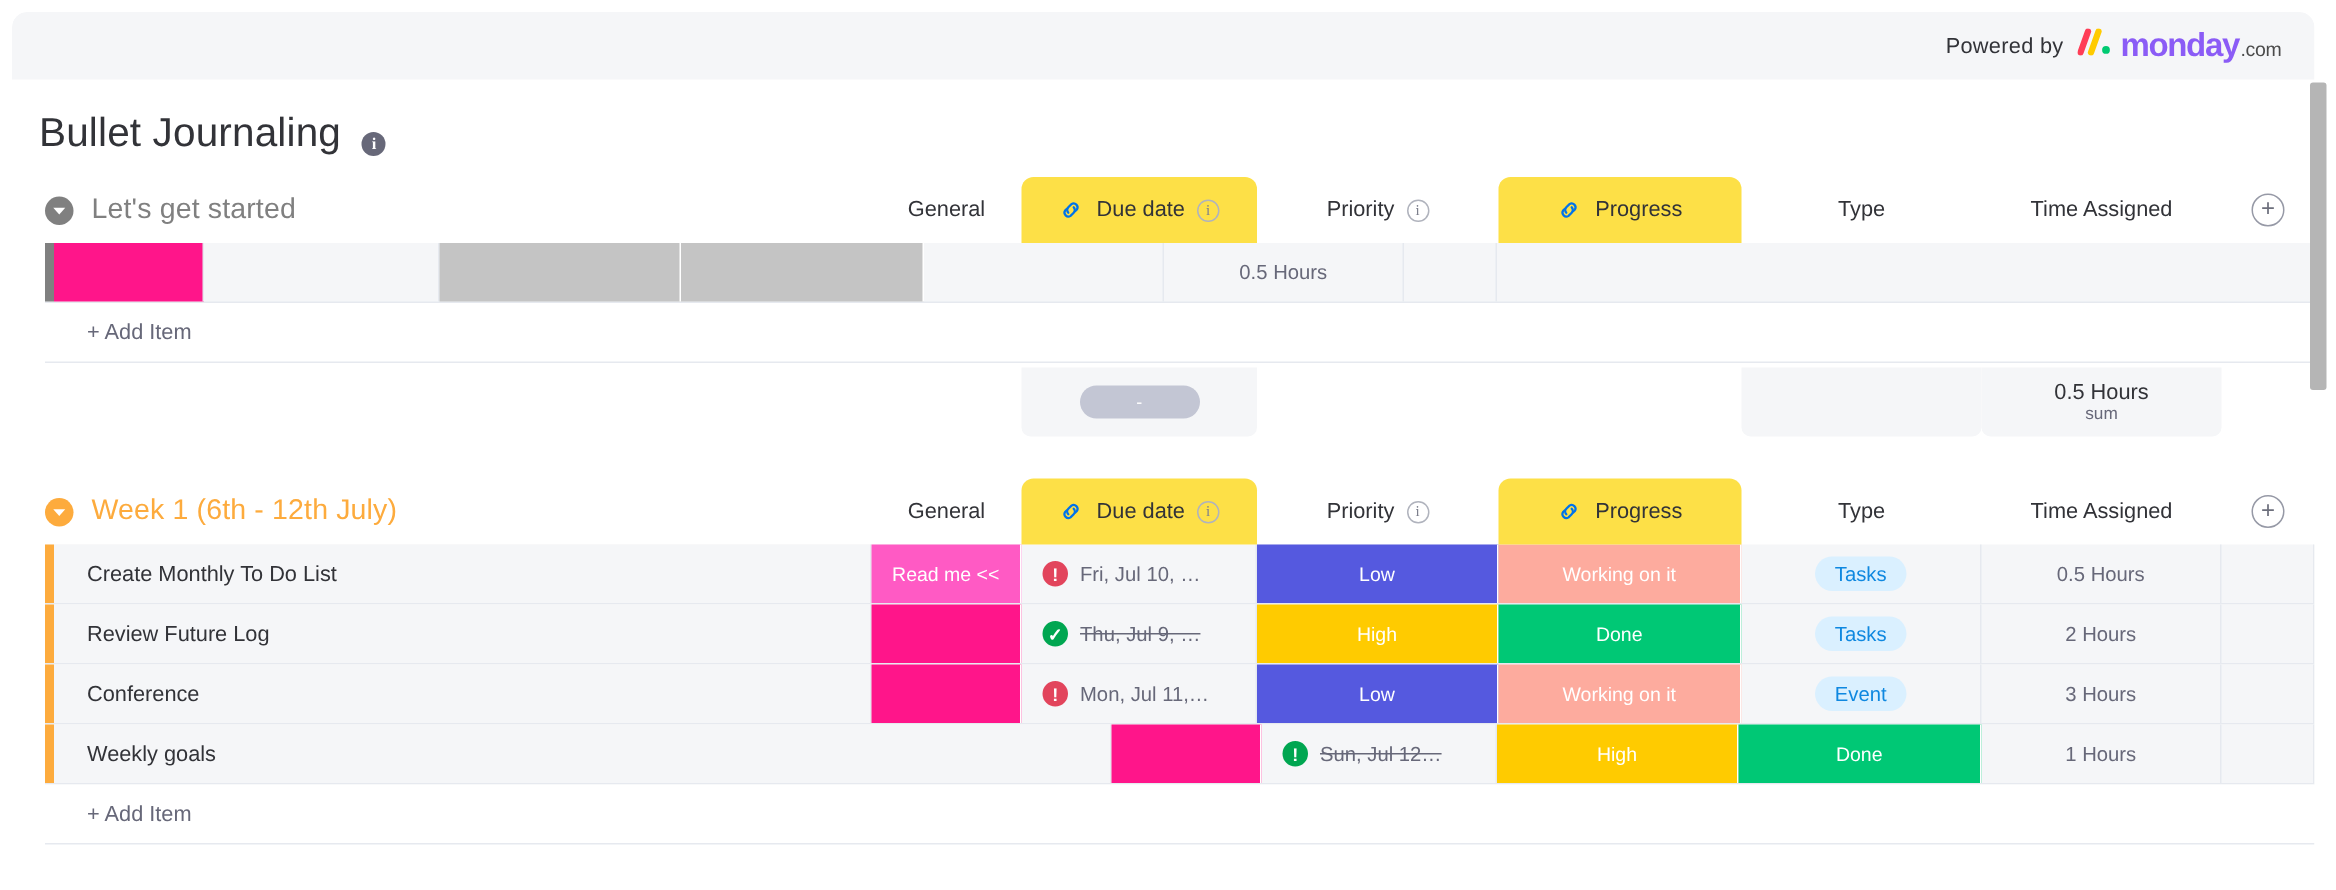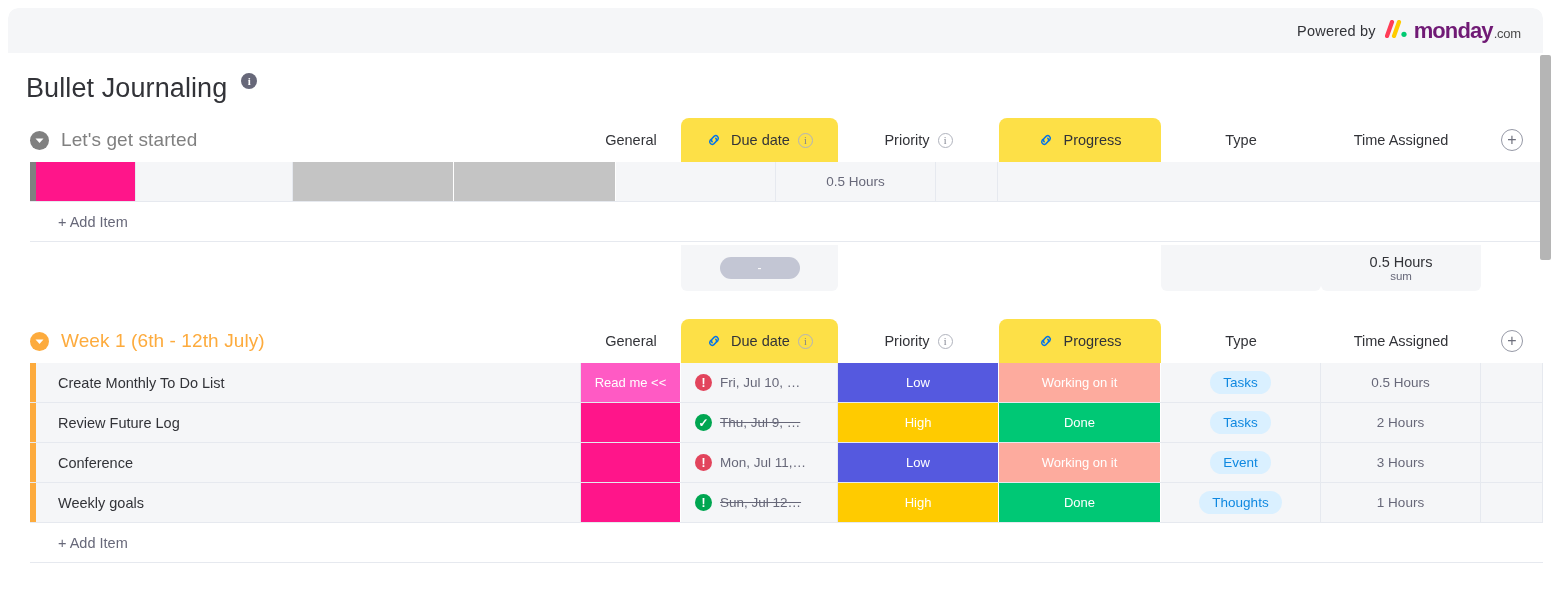--- a/index.html
+++ b/index.html
@@ -42,34 +42,34 @@
   }
   .logo-wrap {
     display: inline-flex;
     align-items: baseline;
     margin-left: 9px;
   }
   .logo-mark { margin-right: 3px; display:inline-block; }
   .logo-word {
     font-size: 22px;
     font-weight: bold;
-    color: #701a75;
+    color: #8b5cf6;
     letter-spacing: -.9px;
     line-height: 1;
   }
   .logo-dotcom {
     font-size: 13px;
     color: #4b4b4b;
     letter-spacing: -.2px;
     margin-left: 1px;
   }
   
   .board-title-row {
     display: flex;
-    align-items: flex-start;
+    align-items: flex-end;
     padding: 20px 0 0 18px;
   }
   .board-title {
     font-size: 27px;
     color: #323338;
     font-weight: normal;
     letter-spacing: .1px;
   }
   .info-circle {
     display: inline-flex;
@@ -485,23 +485,20 @@
         <div class="row shade">
           <div class="row-accent" style="background:#FDAB3D"></div>
           <div class="row-name">Weekly goals</div>
           <div class="cell w-general status" style="background:#FF158A"></div>
           <div class="cell w-due date-cell">
             <span class="date-badge" style="background:#00A651">!</span>
             <span class="date-txt struck">Sun, Jul 12…</span>
           </div>
           <div class="cell w-priority status" style="background:#FFCB00">High</div>
           <div class="cell w-progress status" style="background:#00C875">Done</div>
-          <div class="cell w-type">
-            <span class="tag-pill">Thoughts</span>
-          </div>
           <div class="cell w-time plain">1 Hours</div>
           <div class="cell w-add blank"></div>
         </div>
 
         <div class="add-item">
           <div class="row-accent" style="background:#fcd9a4"></div>
           <span class="add-item-label">+ Add Item</span>
         </div>
       </div>
     </div>

